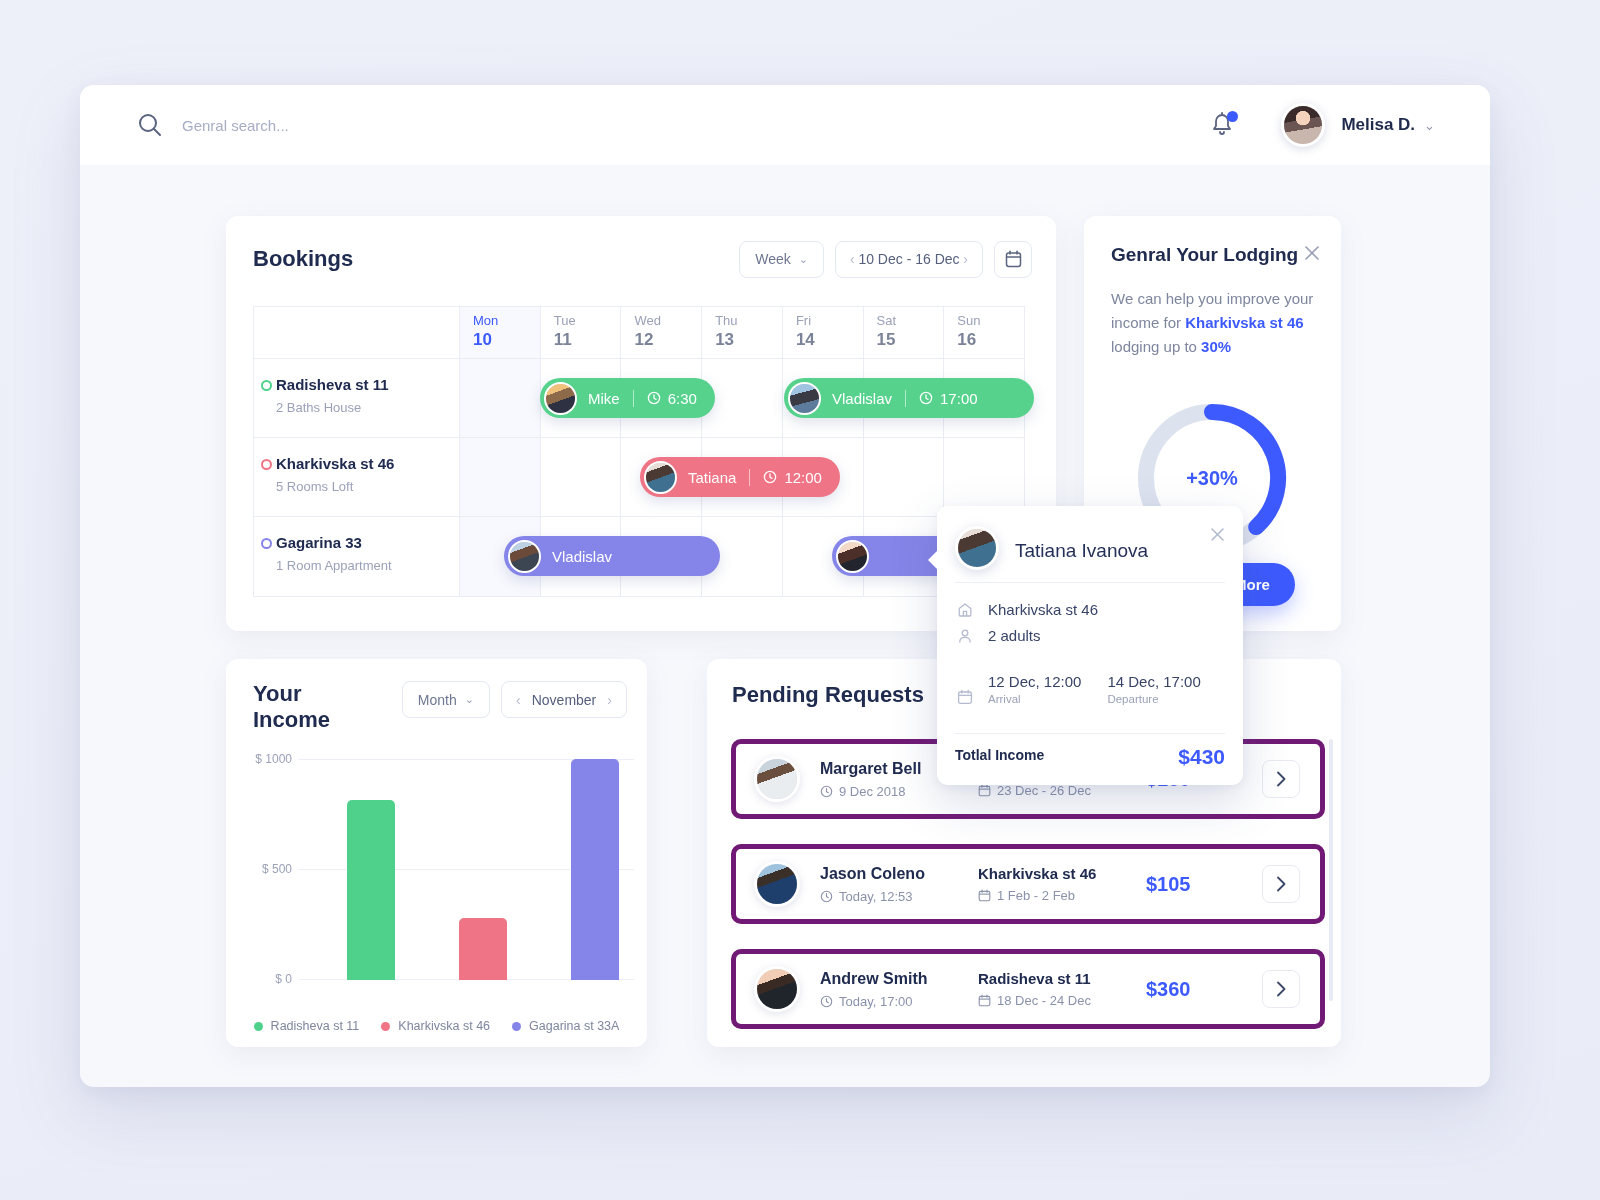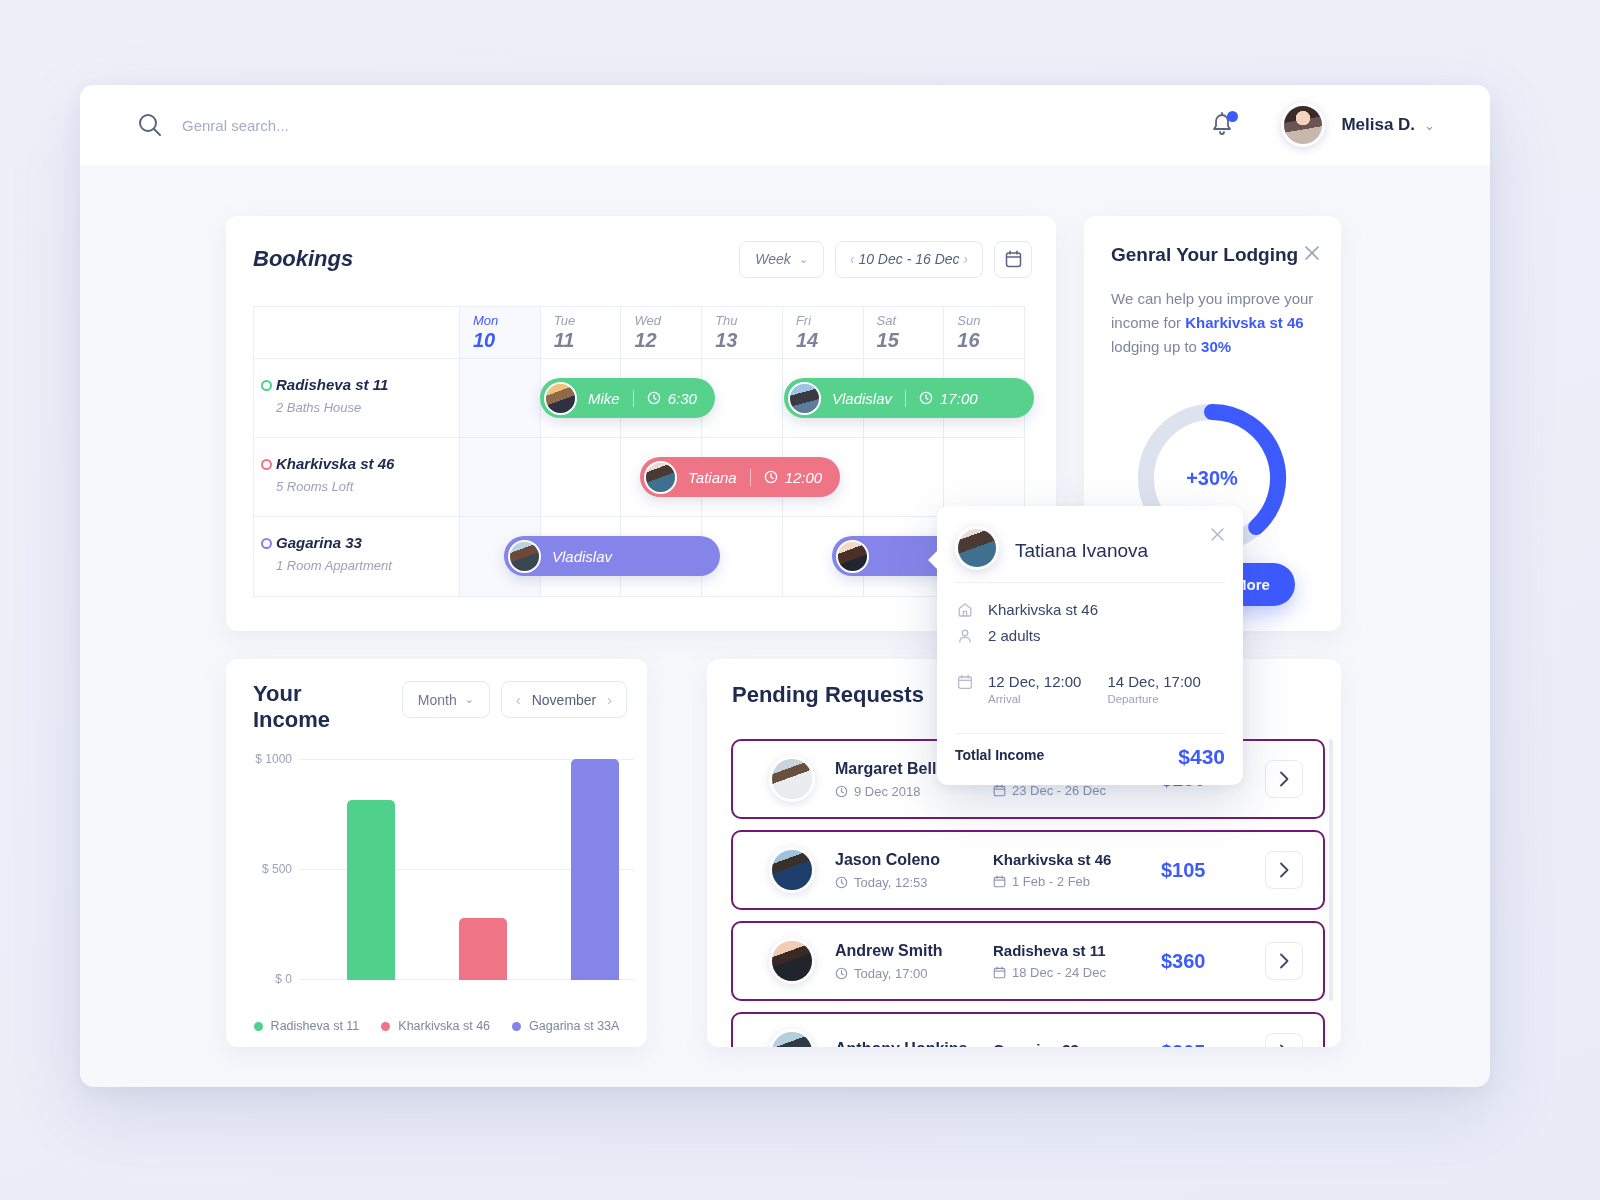--- a/index.html
+++ b/index.html
@@ -82,21 +82,21 @@
 
   
   .card {
     position: absolute;
     background: #ffffff;
     border-radius: 12px;
     box-shadow: 0 8px 28px rgba(96,107,160,.09);
   }
 
   
-  .bookings { left: 146px; top: 131px; width: 830px; height: 415px; font-style: italic; }
+  .bookings { left: 146px; top: 131px; width: 830px; height: 415px; }
   .card-title { font-size: 22px; font-weight: bold; color: #202b50; }
   .bookings-head {
     position: absolute; left: 27px; top: 23px; right: 24px; height: 40px;
     display: flex; align-items: center;
   }
   .pill-btn {
     height: 37px; border: 1px solid #e4e8f3; border-radius: 8px;
     display: inline-flex; align-items: center; justify-content: center;
     font-size: 14px; color: #6e7792; background: #fff; cursor: pointer;
     padding: 0 15px;
@@ -116,21 +116,21 @@
   .cal-row { display: flex; }
   .cal-head { height: 52px; border: 1px solid #eaedf5; border-bottom: none; }
   .cal-cell-name { width: 205px; flex: 0 0 205px; }
   .cal-day {
     flex: 1 1 0; border-left: 1px solid #eaedf5;
     padding: 7px 0 0 13px; position: relative;
   }
   .cal-day.today { background: #f8f9fe; }
   .cal-dow { font-size: 13px; color: #9aa1b9; line-height: 14px; }
   .cal-dow.hl { color: #3d5afe; }
-  .cal-dnum { font-size: 20px; font-weight: bold; color: #7b8399; line-height: 24px; }
+  .cal-dnum { font-size: 17px; font-weight: bold; color: #7b8399; line-height: 24px; }
   .cal-dnum.hl { color: #3d5afe; }
 
   .cal-body { border: 1px solid #eaedf5; border-top: 1px solid #eaedf5; }
   .cal-brow { display: flex; height: 79px; border-bottom: 1px solid #eaedf5; position: relative; }
   .cal-brow:last-child { border-bottom: none; }
   .prop {
     width: 205px; flex: 0 0 205px; padding: 16px 0 0 22px; position: relative;
   }
   .prop-dot {
     position: absolute; left: 7px; top: 21px;
@@ -202,23 +202,23 @@
     display: flex; align-items: center; justify-content: center; gap: 22px;
   }
   .legend-item { display: flex; align-items: center; font-size: 12.5px; color: #7e869e; }
   .legend-dot { width: 9px; height: 9px; border-radius: 50%; margin-right: 8px; }
 
   
   .pending { left: 627px; top: 574px; width: 634px; height: 388px; overflow: hidden; }
   .pending-title { position: absolute; left: 25px; top: 23px; font-size: 22px; font-weight: bold; color: #202b50; }
   .req-list { position: absolute; left: 24px; top: 80px; right: 16px; }
   .req {
-    height: 80px; border: 2px solid #701a75; border-radius: 10px;
-    margin-bottom: 11px; display: flex; align-items: center;
-    background: #fff; position: relative; cursor: pointer; padding-left: 18px;
+    height: 80px; border: 5px solid #701a75; border-radius: 10px;
+    margin-bottom: 25px; display: flex; align-items: center;
+    background: #fff; position: relative; cursor: pointer;
   }
   .req-av {
     width: 46px; height: 46px; border-radius: 50%; margin-left: 18px;
     border: 3px solid #fff; box-shadow: 0 2px 9px rgba(86,96,150,.18);
     background: #d6dbe8; overflow: hidden; position: relative; flex: 0 0 46px;
   }
   .req-col-1 { margin-left: 20px; width: 158px; }
   .req-col-2 { width: 168px; }
   .req-name { font-size: 16px; font-weight: bold; color: #202b50; }
   .req-prop { font-size: 15px; font-weight: bold; color: #202b50; }
@@ -713,21 +713,21 @@
       <div class="pop-row" style="top:121px;">
         <span class="pop-ic">
           <svg width="16" height="16" viewBox="0 0 16 16">
               <circle cx="8" cy="5" r="2.8" fill="none" stroke="#b4bbcf" stroke-width="1.3"></circle>
               <path d="M2.8 14c0-2.9 2.3-4.6 5.2-4.6s5.2 1.7 5.2 4.6" fill="none" stroke="#b4bbcf" stroke-width="1.3" stroke-linecap="round"></path>
             </svg>
         </span>
         <span class="pop-txt">2 adults</span>
       </div>
 
-      <div class="pop-row" style="top:167px;">
+      <div class="pop-row" style="top:167px;align-items:flex-end;">
         <span class="pop-ic">
           <svg width="16" height="16" viewBox="0 0 16 16">
               <rect x="1.6" y="3" width="12.8" height="11.3" rx="1.8" fill="none" stroke="#b4bbcf" stroke-width="1.3"></rect>
               <line x1="1.6" y1="6.3" x2="14.4" y2="6.3" stroke="#b4bbcf" stroke-width="1.3"></line>
               <line x1="4.8" y1="1.4" x2="4.8" y2="3.9" stroke="#b4bbcf" stroke-width="1.3" stroke-linecap="round"></line>
               <line x1="11.2" y1="1.4" x2="11.2" y2="3.9" stroke="#b4bbcf" stroke-width="1.3" stroke-linecap="round"></line>
             </svg>
         </span>
         <span class="pop-txt">
           <span>12 Dec, 12:00</span>

